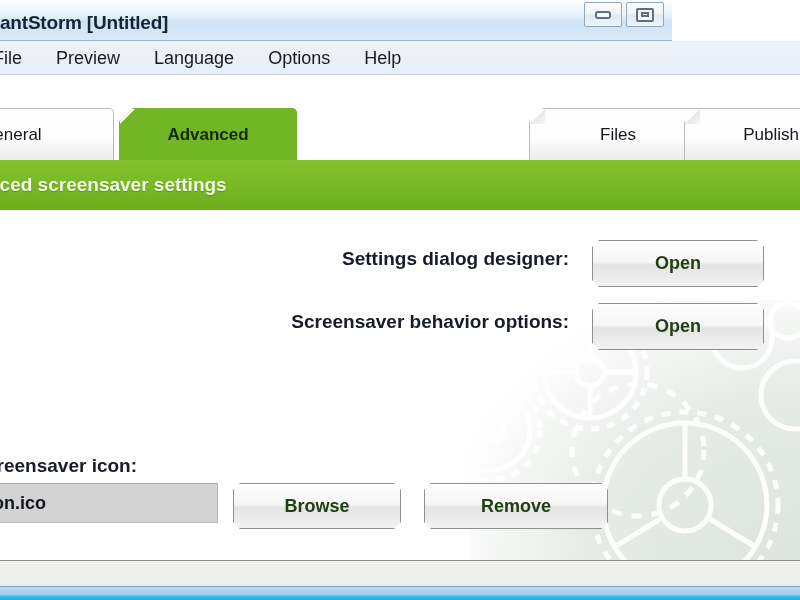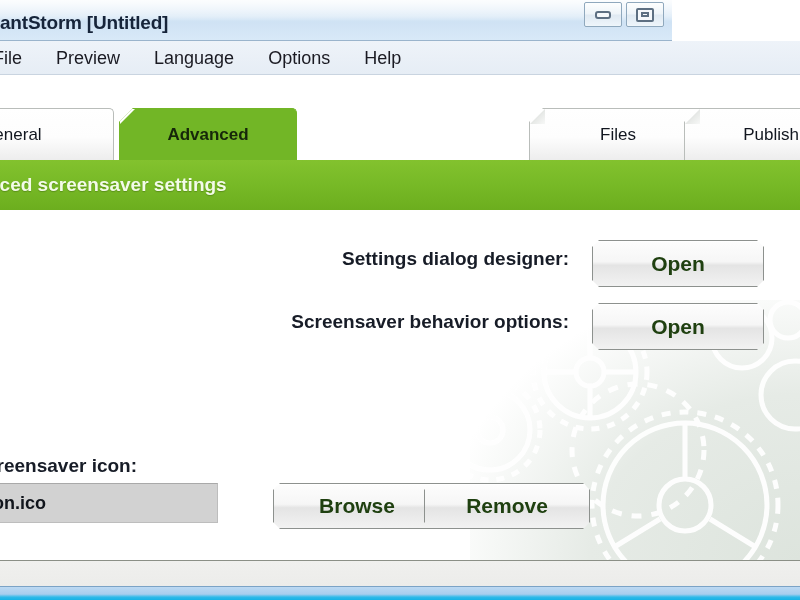--- a/index.html
+++ b/index.html
@@ -206,21 +206,21 @@
     color: #171c27;
     white-space: nowrap;
     text-align: right;
   }
 
   .btn {
     box-sizing: border-box;
     border: 1px solid #8d918e;
     background: linear-gradient(to bottom, #fdfdfd 0%, #f6f6f6 46%, #e4e4e4 54%, #f2f2f2 100%);
     color: #1f4010;
-    font-size: 21px;
+    font-size: 18px;
     font-weight: bold;
     display: flex;
     align-items: center;
     justify-content: center;
     cursor: default;
     clip-path: polygon(7px 0, calc(100% - 7px) 0, 100% 7px, 100% calc(100% - 7px),
                        calc(100% - 7px) 100%, 7px 100%, 0 calc(100% - 7px), 0 7px);
     box-shadow: inset 0 1px 0 #ffffff;
   }
 
@@ -356,23 +356,23 @@
 
     <div class="form-row" style="left:0; top:101px; width:550px; justify-content:flex-end;">
       <span class="form-label">Screensaver behavior options:</span>
     </div>
     <div class="btn" style="position:absolute; left:592px; top:93px; width:172px; height:47px;">Open</div>
 
     <div class="icon-label" style="top:245px;">creensaver icon:</div>
 
     <div class="textfield" style="position:absolute; left:-14px; top:273px; width:232px; height:40px;">on.ico</div>
 
-    <div class="btn" style="position:absolute; left:233px; top:273px; width:168px; height:46px;margin-left:40px;">Browse</div>
-
-    <div class="btn" style="position:absolute; left:424px; top:273px; width:166px; height:46px;">Remove</div>
+    <div class="btn" style="position:absolute; left:233px; top:273px; width:168px; height:46px;">Browse</div>
+
+    <div class="btn" style="position:absolute; left:424px; top:273px; width:184px; height:46px;">Remove</div>
   </div>
 
   <div class="statusbar">
     <span></span>
   </div>
   <div class="bottom-border"></div>
 
 </div>
 
 </body></html>

